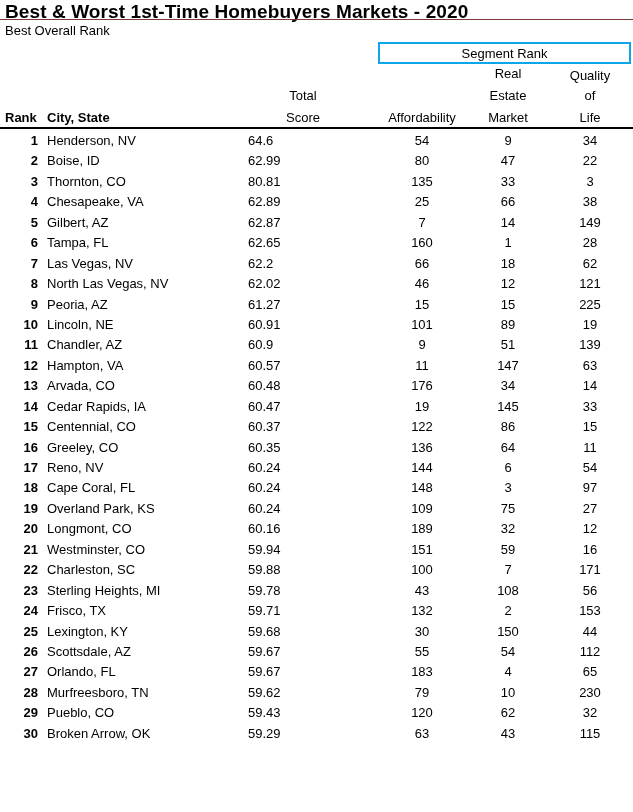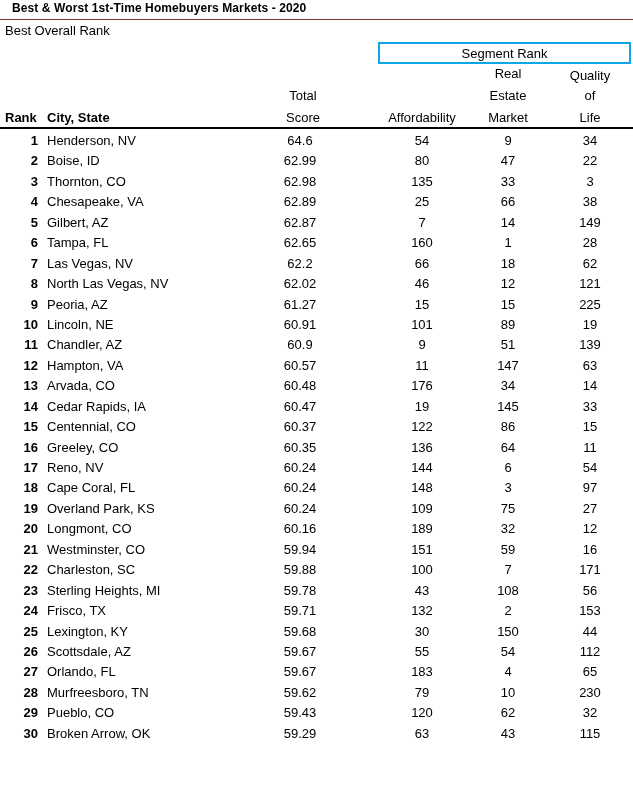--- a/index.html
+++ b/index.html
@@ -20,23 +20,23 @@
   
   #title-bar {
     position: absolute;
     left: 0;
     top: 0;
     width: 633px;
     height: 21px;
   }
   #title-text {
     position: absolute;
-    left: 12px;
+    left: 5px;
     top: 1px;
-    font-size: 12px;
+    font-size: 19px;
     font-weight: bold;
     letter-spacing: 0.1px;
     white-space: nowrap;
   }
   #title-rule {
     position: absolute;
     left: 0;
     top: 19px;
     width: 633px;
     height: 1px;
@@ -135,21 +135,21 @@
   .c-rank {
     left: 0;
     width: 38px;
     text-align: right;
     font-weight: bold;
   }
   .c-city {
     left: 47px;
     text-align: left;
   }
-  .c-score  { left: 260px; width: 80px;  text-align: center; }
+  .c-score  { left: 248px; width: 80px;  }
   .c-afford { left: 362px; width: 120px; text-align: center; }
   .c-market { left: 468px; width: 80px;  text-align: center; }
   .c-qol    { left: 550px; width: 80px;  text-align: center; }
 
   
   #source-text {
     position: absolute;
     left: 47px;
     top: 830px;
     font-size: 18px;
@@ -202,21 +202,21 @@
       <div class="cell c-rank">2</div>
       <div class="cell c-city">Boise, ID</div>
       <div class="cell c-score">62.99</div>
       <div class="cell c-afford">80</div>
       <div class="cell c-market">47</div>
       <div class="cell c-qol">22</div>
     </div>
     <div class="data-row">
       <div class="cell c-rank">3</div>
       <div class="cell c-city">Thornton, CO</div>
-      <div class="cell c-score">62.98</div>
+      <div class="cell c-score">80.81</div>
       <div class="cell c-afford">135</div>
       <div class="cell c-market">33</div>
       <div class="cell c-qol">3</div>
     </div>
     <div class="data-row">
       <div class="cell c-rank">4</div>
       <div class="cell c-city">Chesapeake, VA</div>
       <div class="cell c-score">62.89</div>
       <div class="cell c-afford">25</div>
       <div class="cell c-market">66</div>

